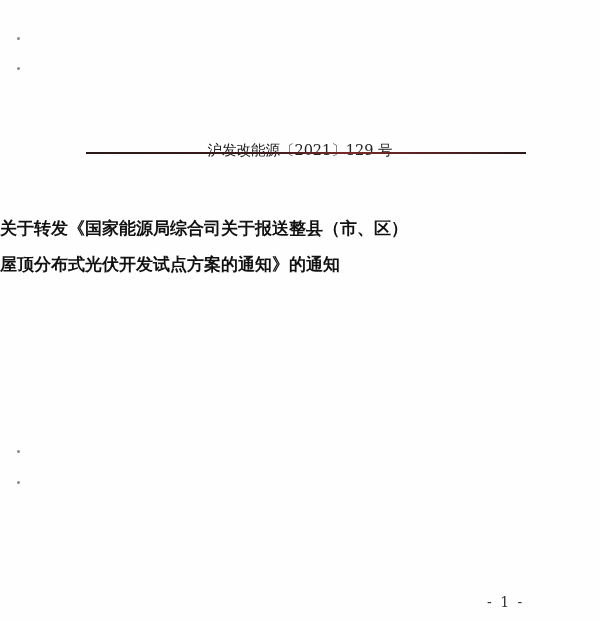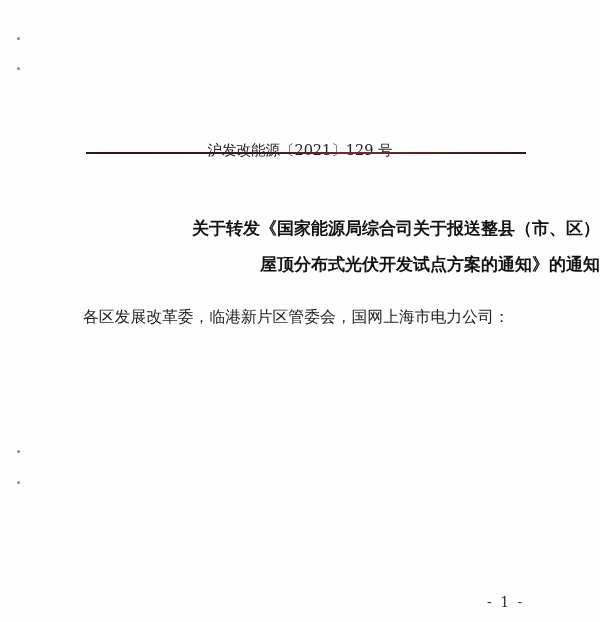--- a/index.html
+++ b/index.html
@@ -24,21 +24,21 @@
     text-align: center; font-size: 14.5px; line-height: 20px;
     color: #222;
     margin-top: 16px;
   }
   .rule {
     position: absolute; left: 86px; width: 440px; top: 152px; height: 2px;
     background: linear-gradient(to right, #2a1a1a, #3a1a1a 40%, #7a2a2a 60%, #2a1a1a);
   }
   .title {
     position: absolute; left: 0; width: 600px; top: 210px;
-    text-align: right; font-size: 17px; font-weight: bold; line-height: 36px;
+    text-align: left; font-size: 17px; font-weight: bold; line-height: 36px;
     color: #111;
   }
   .title .line { display: block; }
   .body-text {
     position: absolute; left: 83px; width: 445px; top: 302px;
     font-size: 15.8px; line-height: 29px; color: #1d1d1d;
   }
   .body-text p { margin: 0; text-align: justify; text-align-last: left; }
   .body-text .indent { text-indent: 2em; }
   .body-text .bold-lead { font-weight: bold; }
@@ -61,18 +61,17 @@
   <div class="doc-number">沪发改能源〔2021〕129 号</div>
 
   <div class="rule"></div>
 
   <div class="title">
     <span class="line">关于转发《国家能源局综合司关于报送整县（市、区）</span>
     <span class="line">屋顶分布式光伏开发试点方案的通知》的通知</span>
   </div>
 
   <div class="body-text">
-    <p>各区发展改革委，临港新片区管委会，国网上海市电力公司：</p>
   </div>
 
   <div class="page-number">- 1 -</div>
 
 </div>
 
 </body></html>

